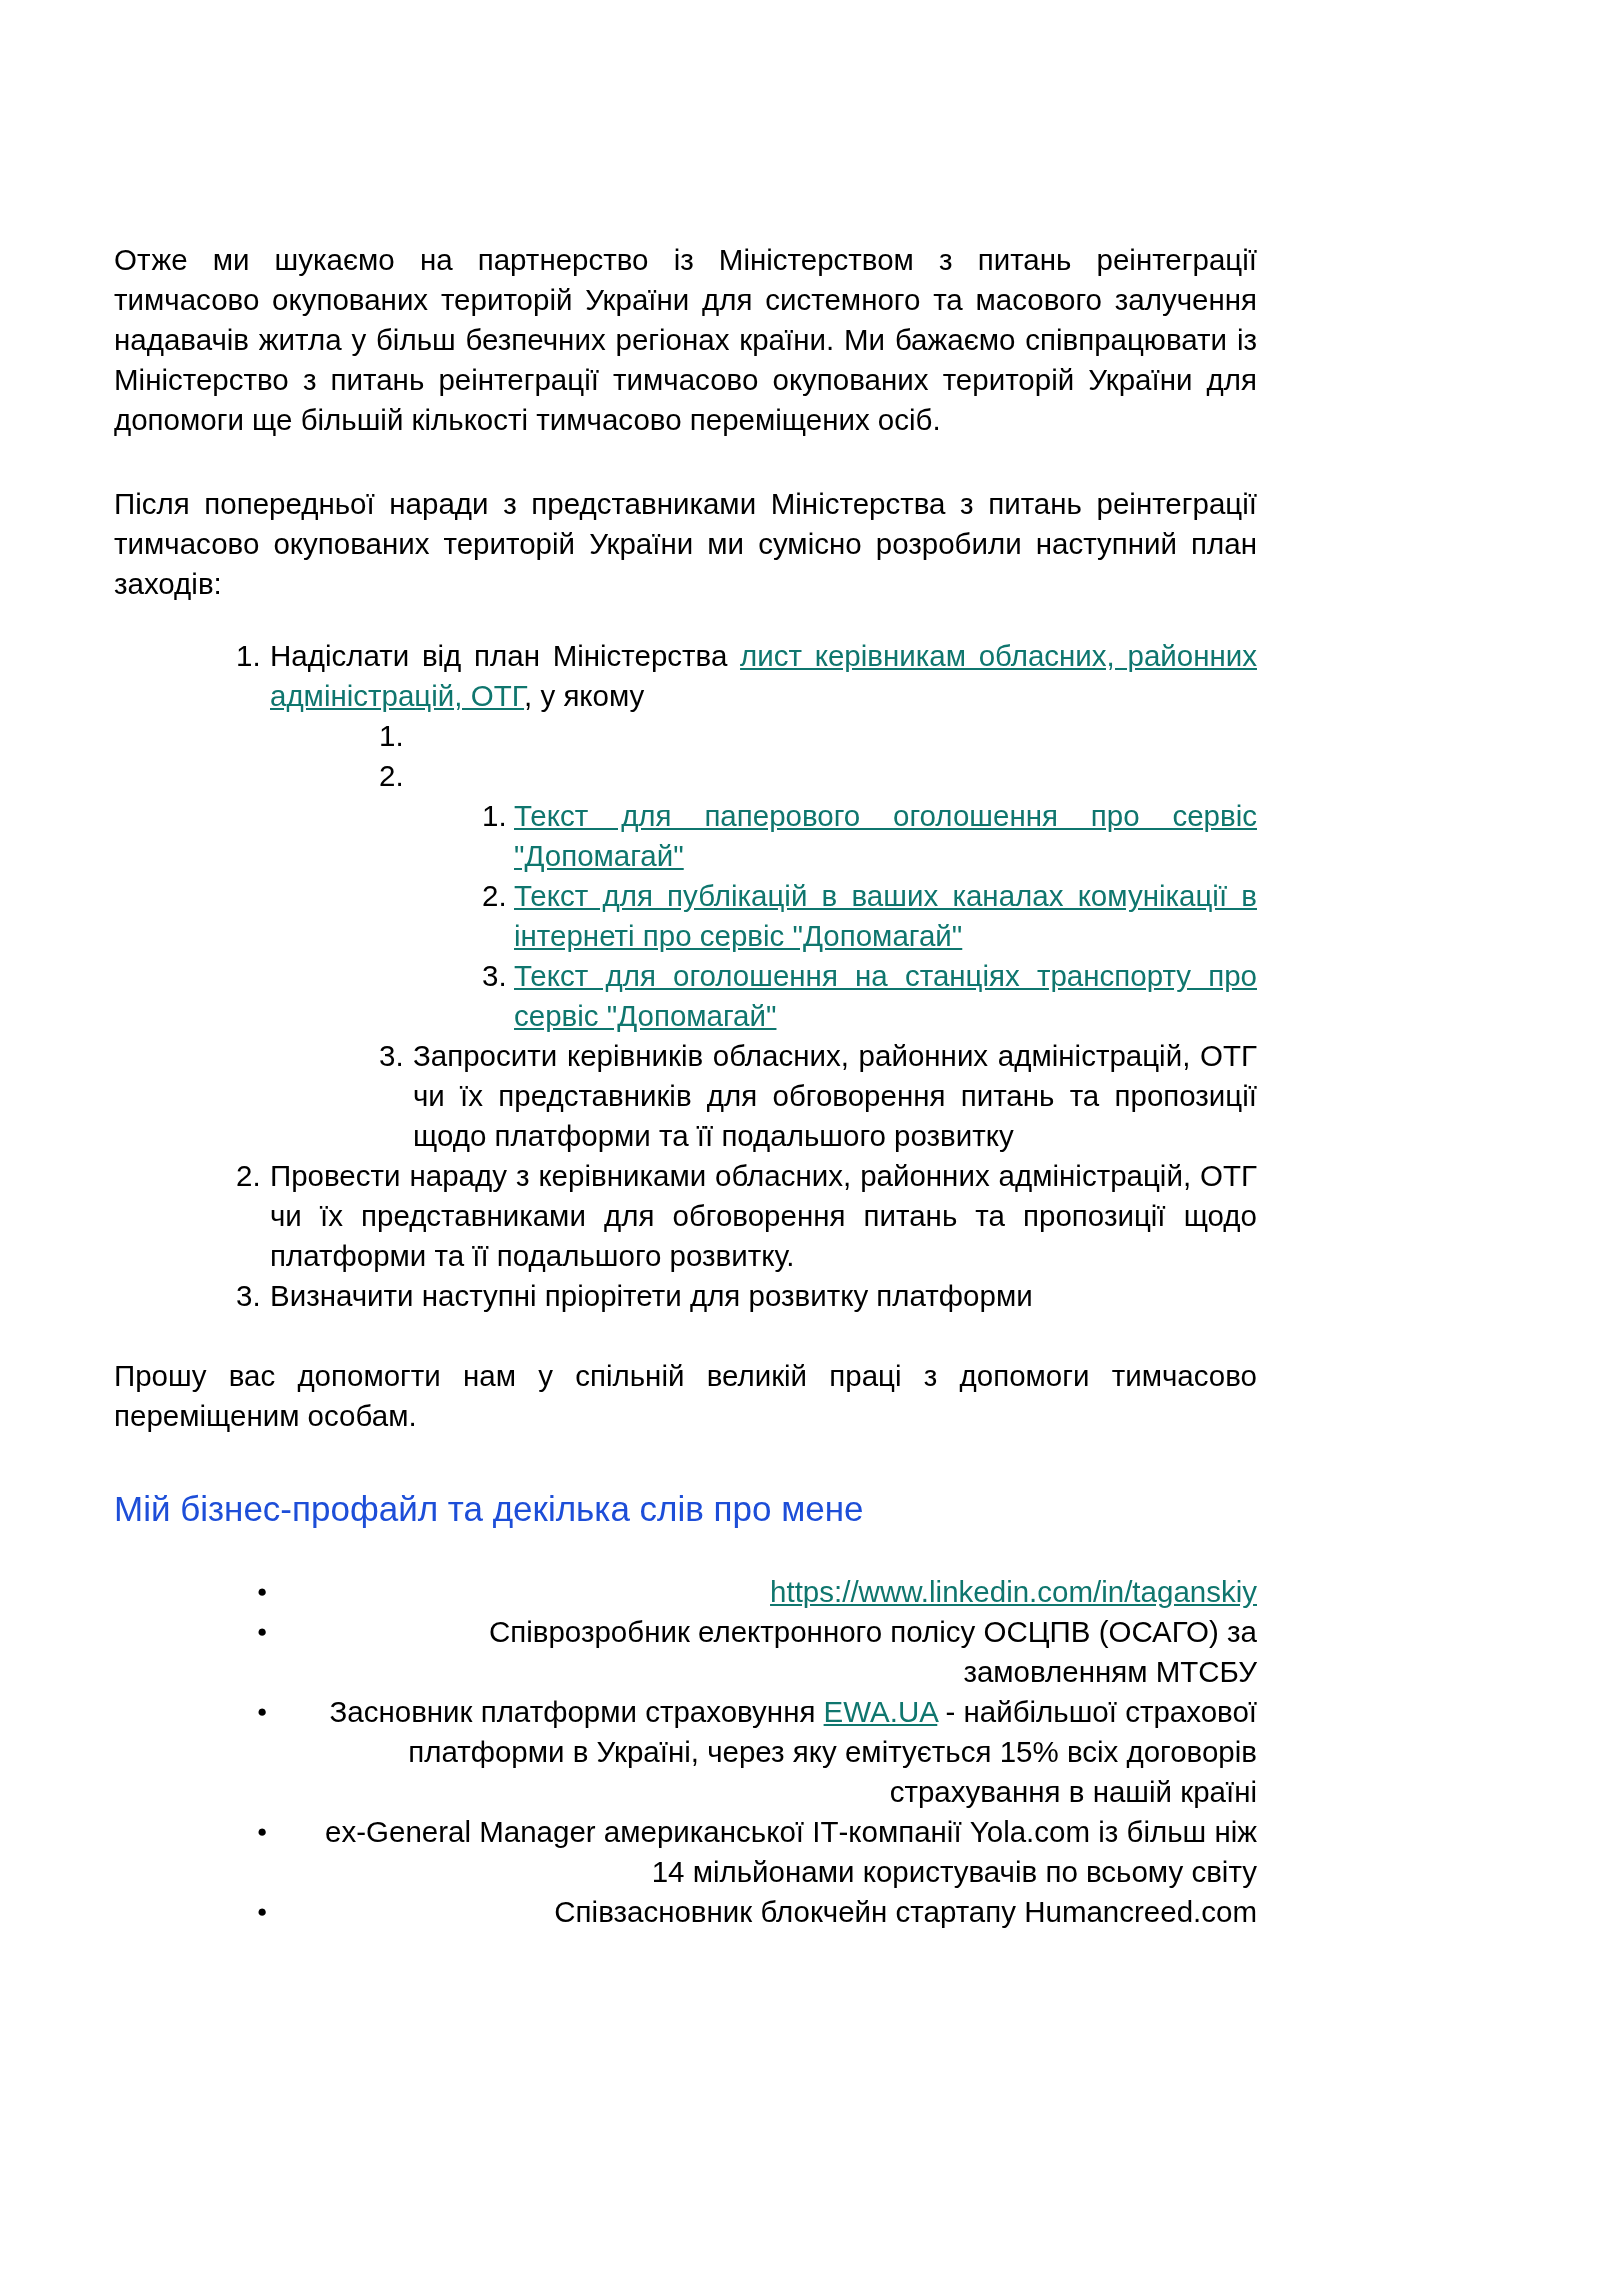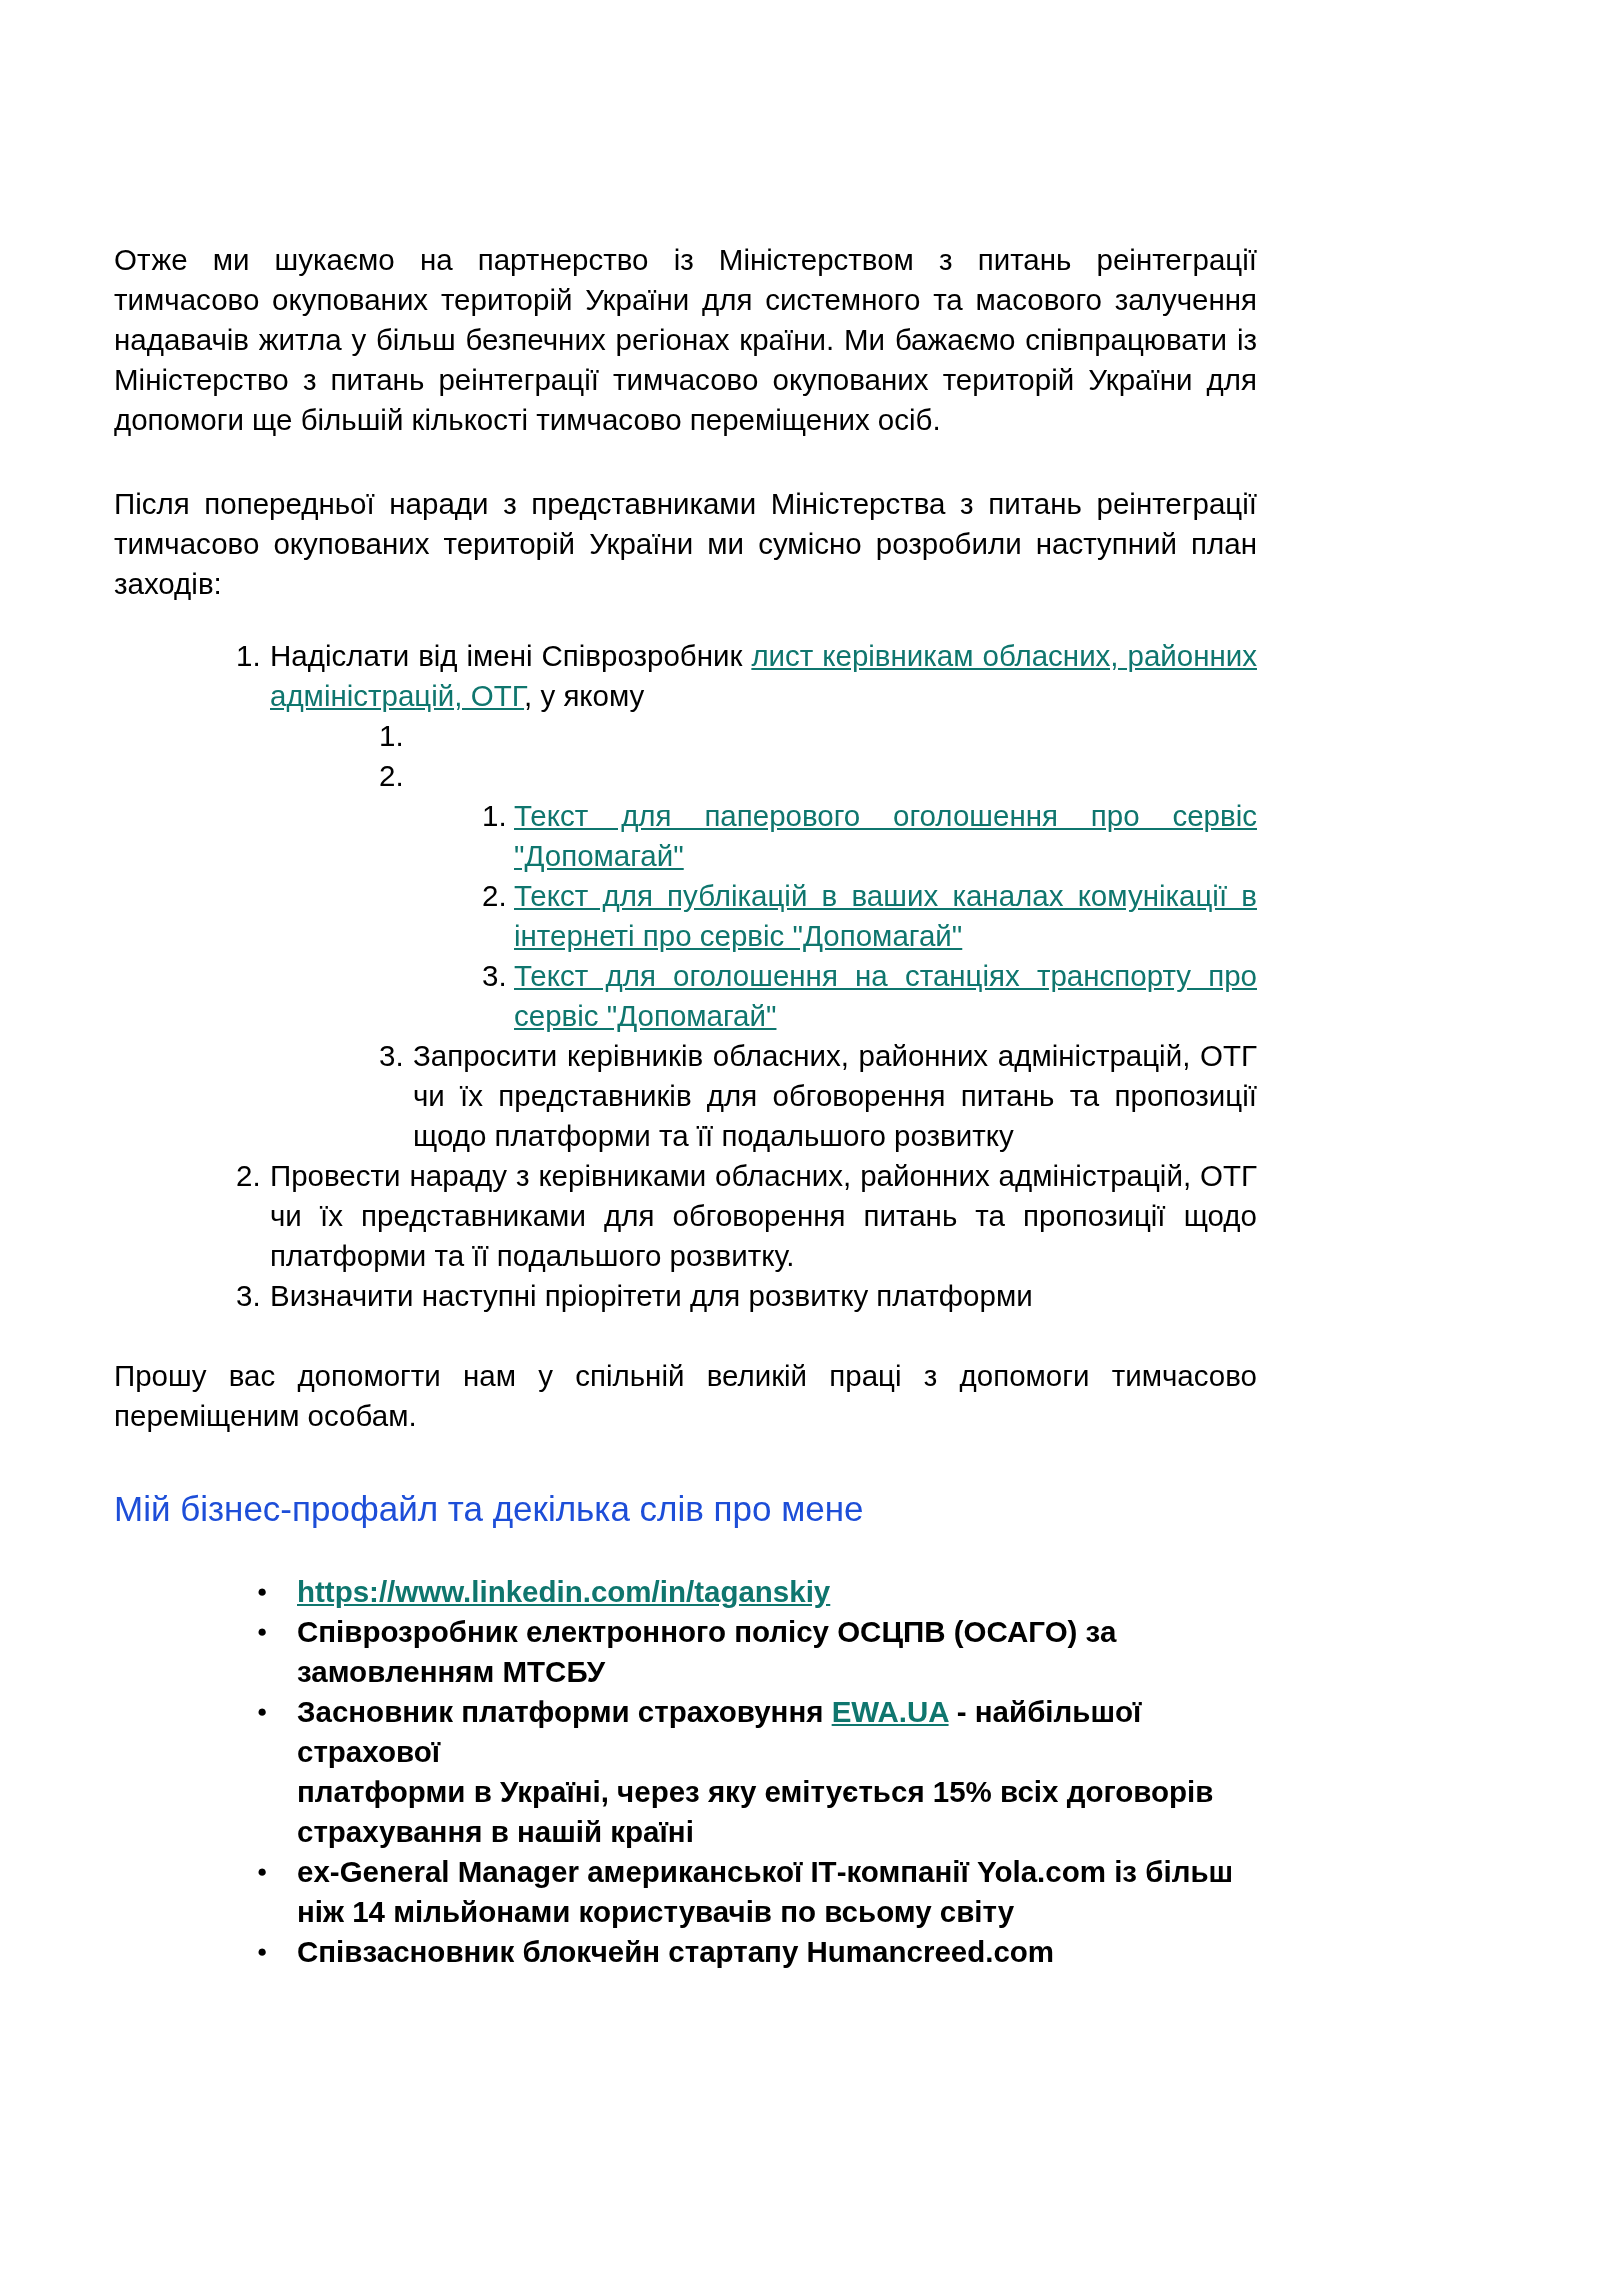--- a/index.html
+++ b/index.html
@@ -66,38 +66,37 @@
     color: #1d4ed8;
     margin: 49px 0 40px 0;
   }
   .bullet-list .row { padding-left: 143px; }
   .bullet-list .marker {
     width: 40px;
     font-size: 17px;
     line-height: 40px;
   }
   .bullet-list .content {
-    text-align: left;
-    font-weight: bold;
+    text-align: right;
   }
 </style>
 </head>
 <body>
 
 <div class="page">
 
   <p class="para">Отже ми шукаємо на партнерство із Міністерством з питань реінтеграції тимчасово окупованих територій України для системного та масового залучення надавачів житла у більш безпечних регіонах країни. Ми бажаємо співпрацювати із Міністерство з питань реінтеграції тимчасово окупованих територій України для допомоги ще більшій кількості тимчасово переміщених осіб.</p>
 
   <p class="para plan-intro">Після попередньої наради з представниками Міністерства з питань реінтеграції тимчасово окупованих територій України ми сумісно розробили наступний план заходів:</p>
 
   <div class="plan-list">
 
     <div class="row l1">
       <span class="marker">1.</span>
-      <div class="content"><span>Надіслати від імені Співрозробник </span><a class="link">лист керівникам обласних, районних адміністрацій, ОТГ</a><span>, у якому</span></div>
+      <div class="content"><span>Надіслати від план Міністерства </span><a class="link">лист керівникам обласних, районних адміністрацій, ОТГ</a><span>, у якому</span></div>
     </div>
 
     <div class="row l2">
       <span class="marker">1.</span>
     </div>
 
     <div class="row l2">
       <span class="marker">2.</span>
     </div>
 

